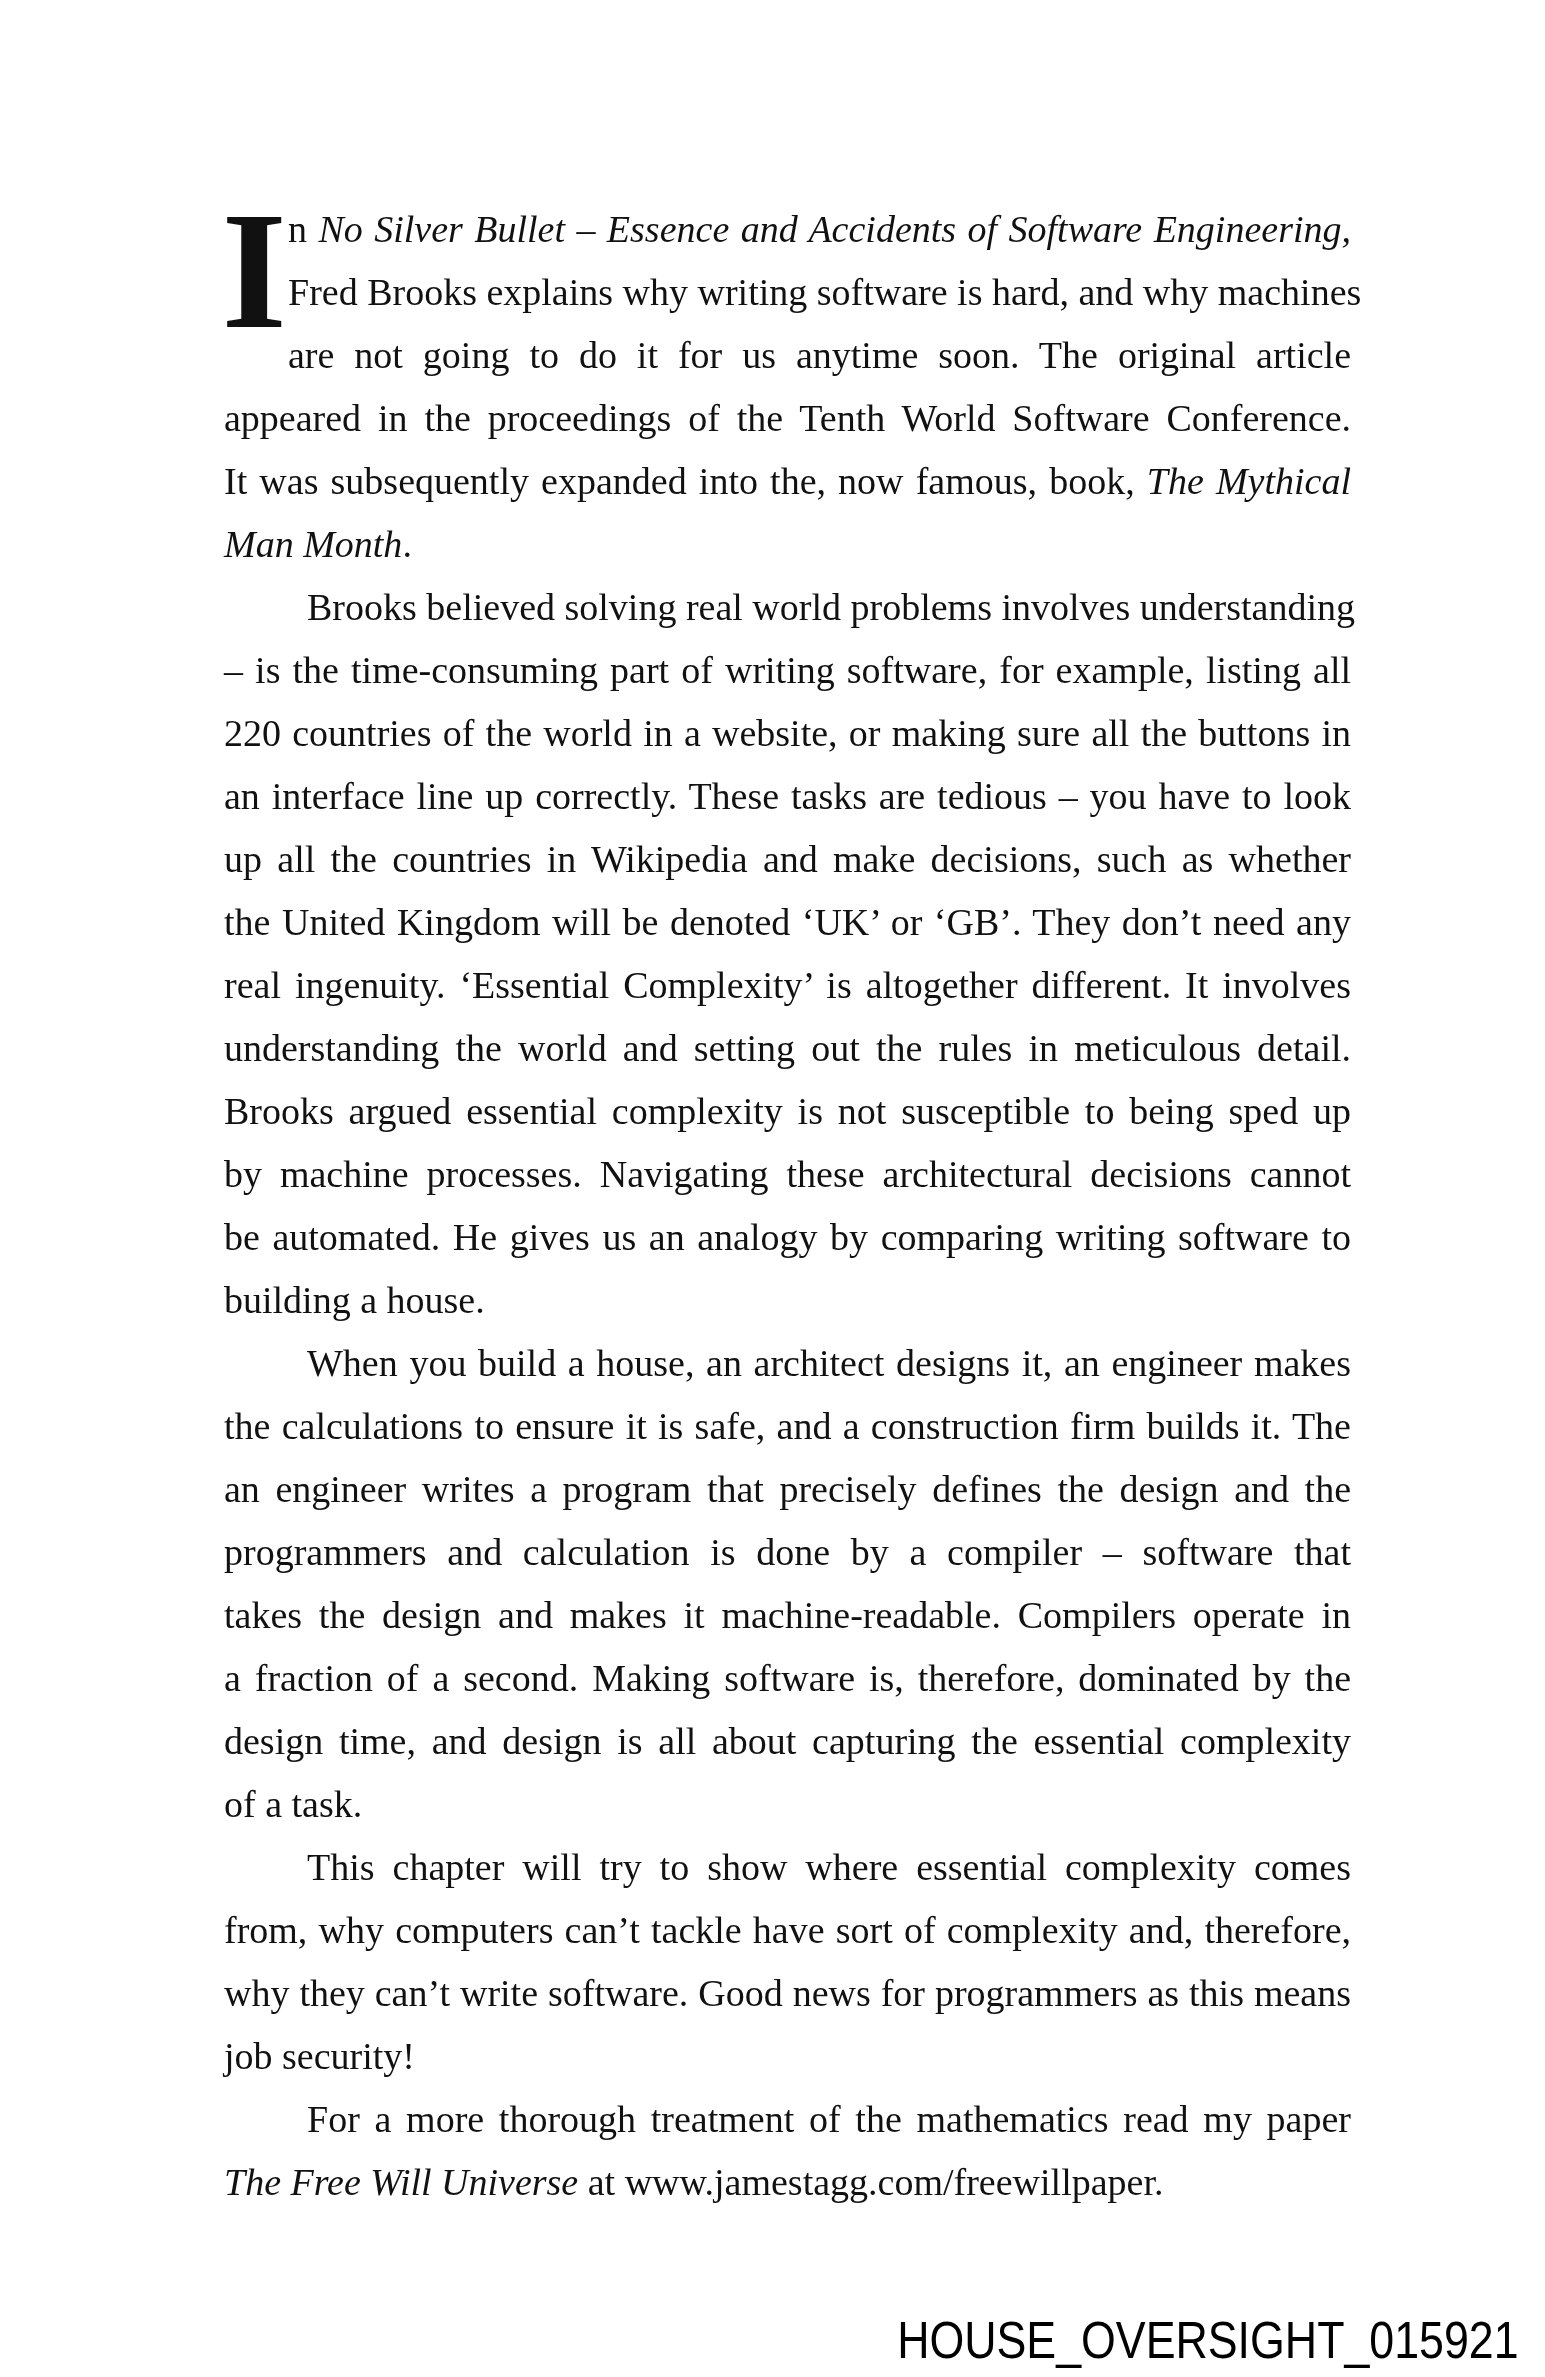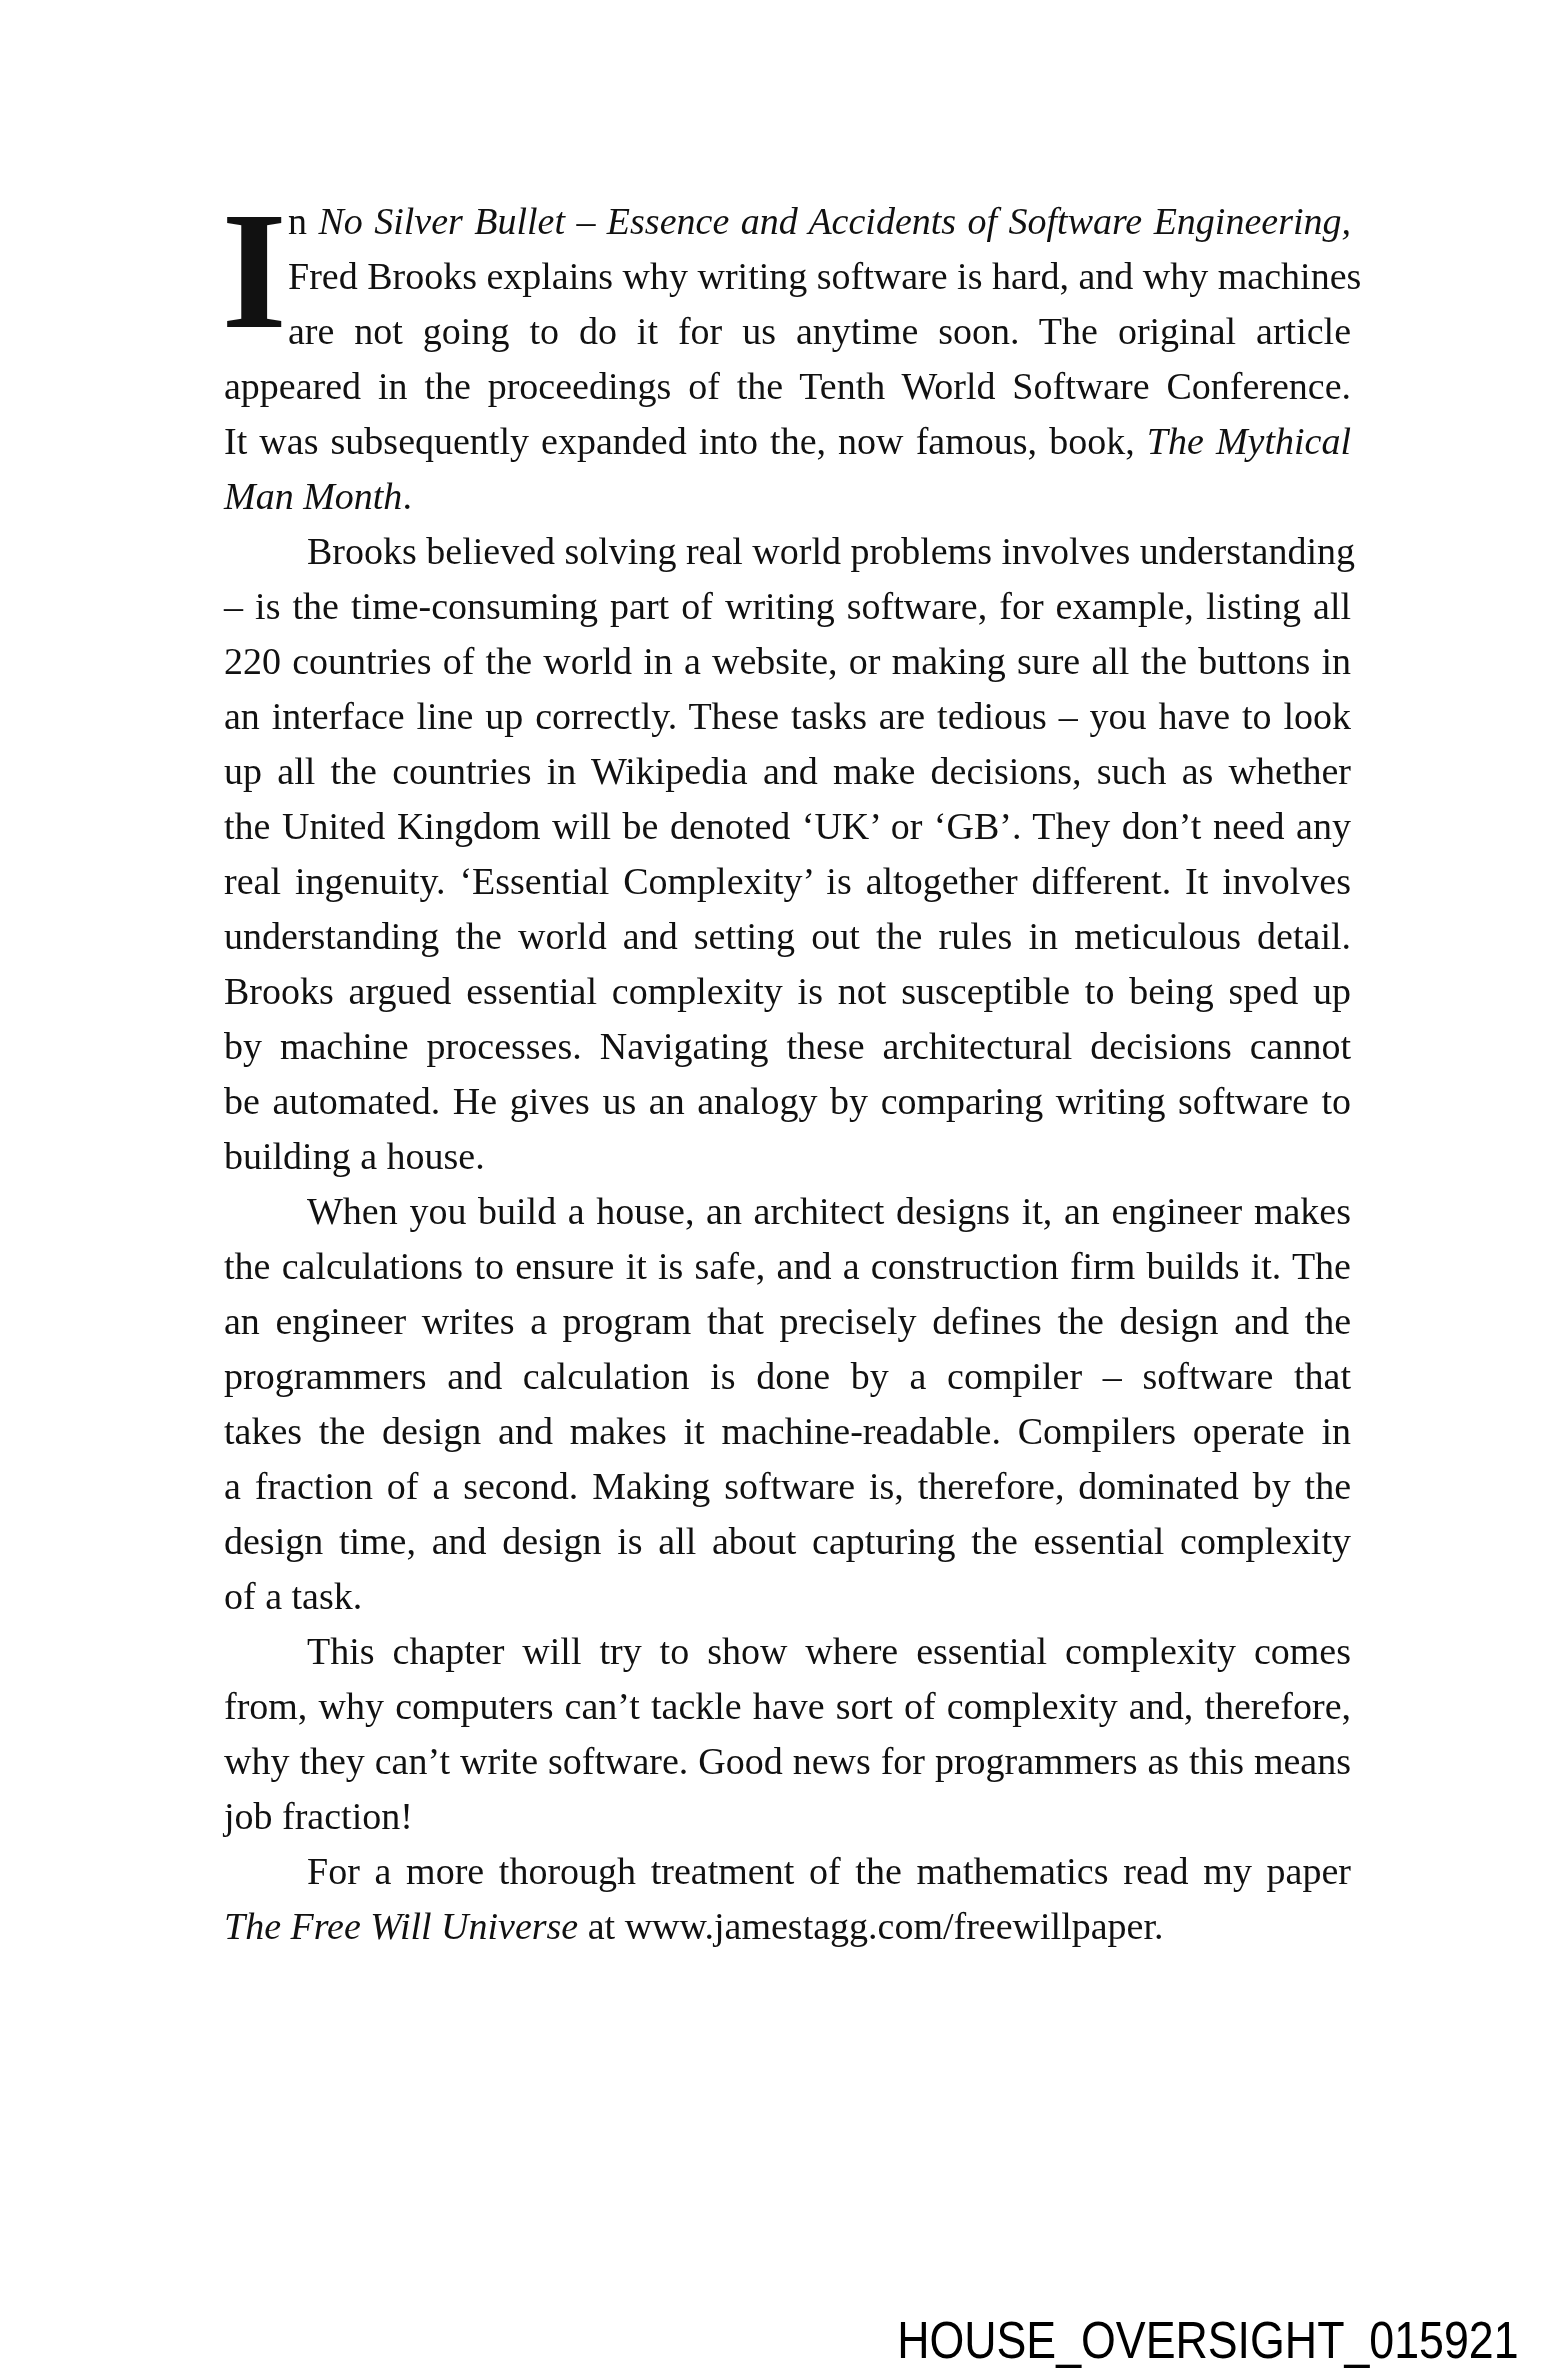--- a/index.html
+++ b/index.html
@@ -14,20 +14,21 @@
       line-height: 55px;
       color: #111111;
     }
     .para { margin: 0; }
     .line {
       display: block;
       height: 55px;
       white-space: nowrap;
       text-align: justify;
       text-align-last: justify;
+      margin-top: 8px;
     }
     .line.last { text-align-last: left; }
     .line.indent { padding-left: 83px; }
     .line.capline { padding-left: 64px; }
     .dropcap {
       position: absolute;
       left: -2.6px;
       top: 12px;
       font-family: "Liberation Serif", "DejaVu Serif", serif;
       font-size: 168px;
@@ -85,21 +86,21 @@
         <span class="line"><span>programmers and calculation is done by a compiler – software that</span></span>
         <span class="line"><span>takes the design and makes it machine-readable. Compilers operate in</span></span>
         <span class="line"><span>a fraction of a second. Making software is, therefore, dominated by the</span></span>
         <span class="line"><span>design time, and design is all about capturing the essential complexity</span></span>
         <span class="line last"><span>of a task.</span></span>
       </div>
       <div class="para">
         <span class="line indent"><span>This chapter will try to show where essential complexity comes</span></span>
         <span class="line"><span>from, why computers can’t tackle have sort of complexity and, therefore,</span></span>
         <span class="line"><span>why they can’t write software. Good news for programmers as this means</span></span>
-        <span class="line last"><span>job fraction!</span></span>
+        <span class="line last"><span>job security!</span></span>
       </div>
       <div class="para">
         <span class="line indent"><span>For a more thorough treatment of the mathematics read my paper</span></span>
         <span class="line last"><em>The Free Will Universe</em><span> at www.jamestagg.com/freewillpaper.</span></span>
       </div>
     </div>
 </div>
 
 <div class="footer-stamp">HOUSE_OVERSIGHT_015921</div>
 

